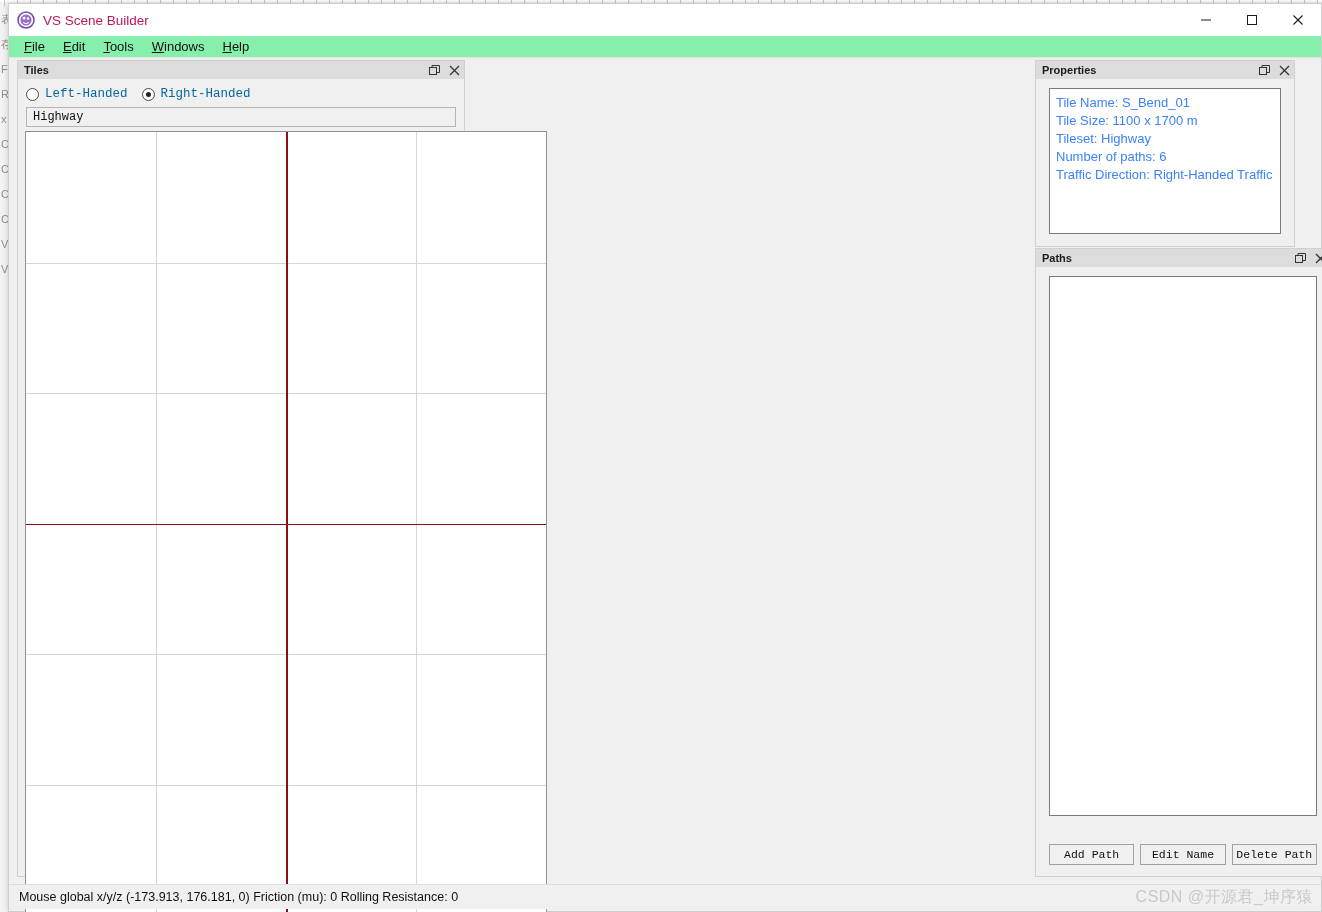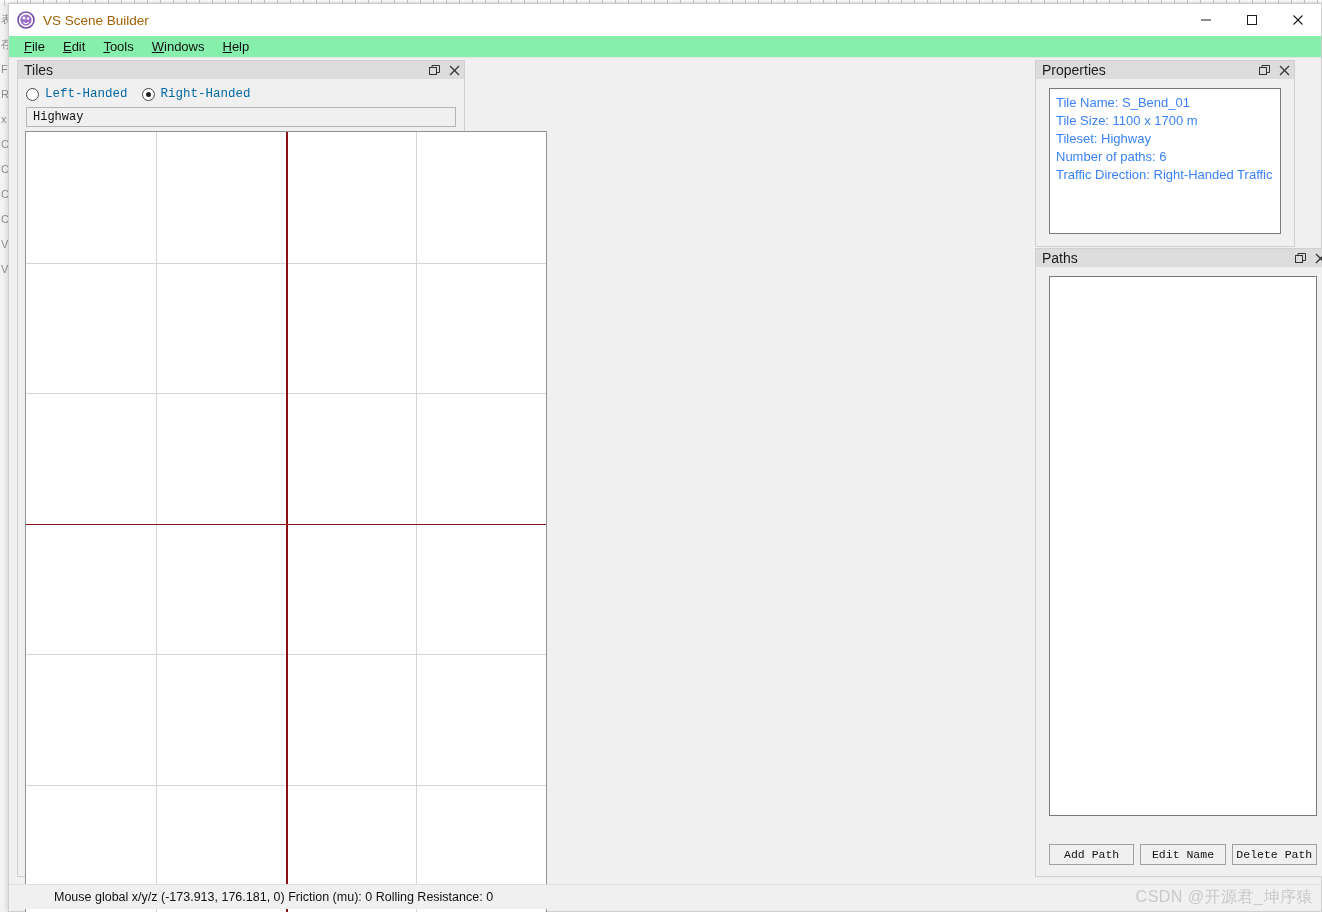--- a/index.html
+++ b/index.html
@@ -40,21 +40,21 @@
     box-shadow: 0 0 6px rgba(0,0,0,.18);
   }
 
   .titlebar {
     position: relative; height: 32px; background: #ffffff;
     display: flex; align-items: center;
   }
   .app-icon { margin-left: 8px; width: 18px; height: 18px; position: relative; }
   .app-icon svg { display: block; }
   .title-text {
-    margin-left: 8px; font-size: 13.5px; color: #a16207;
+    margin-left: 8px; font-size: 13.5px; color: #be185d;
     font-family: "Liberation Sans", sans-serif;
   }
   .win-btns { position: absolute; right: 0; top: 0; height: 32px; display: flex; }
   .win-btn {
     width: 46px; height: 32px; display: flex; align-items: center; justify-content: center;
     font-size: 13px; color: #1b1b1b; cursor: default;
   }
 
   .menubar {
     height: 22px; background: #86efac; display: flex; align-items: center;
@@ -68,22 +68,23 @@
 
   .workarea { position: relative; width: 100%; height: 851px; background: #f0f0f0; }
 
   
   .panel { position: absolute; background: #f0f0f0; }
   .panel-head {
     height: 19px; background: #dcdcdc; display: flex; align-items: center;
     border: 1px solid #d0d0d0; border-bottom: none;
   }
   .panel-title {
-    font-size: 14px; color: #1b1b1b; padding-left: 6px; flex: 1;
+    font-size: 11px; color: #1b1b1b; padding-left: 6px; flex: 1;
     font-family: "Liberation Sans", sans-serif;
+    font-weight: bold;
   }
   .panel-btn {
     width: 20px; height: 19px; display: flex; align-items: center; justify-content: center;
     color: #333;
   }
   .panel-body {
     border: 1px solid #d0d0d0; border-top: none; background: #f0f0f0;
     position: relative; width: 100%;
   }
 
@@ -167,21 +168,21 @@
   .prop-cell {
     width: 88px; height: 92px; border: 1px solid #bdbdbd; background: #e0e0e0;
     position: relative; overflow: hidden;
   }
   .prop-cell svg { position: absolute; left: 0; top: 0; }
 
   
   .statusbar {
     position: absolute; left: 0; bottom: 0; width: 100%; height: 25px;
     background: #f0f0f0; border-top: 1px solid #dedede;
-    display: flex; align-items: center; padding-left: 35px;
+    display: flex; align-items: center;
   }
   .status-text {
     font-size: 12.5px; color: #111; padding-left: 10px;
     font-family: "Liberation Sans", sans-serif;
   }
   .watermark {
     position: absolute; right: 8px; top: 2px;
     font-size: 16px; color: #c9c9c9; letter-spacing: .5px;
     font-family: "Liberation Sans", sans-serif; white-space: nowrap;
   }

